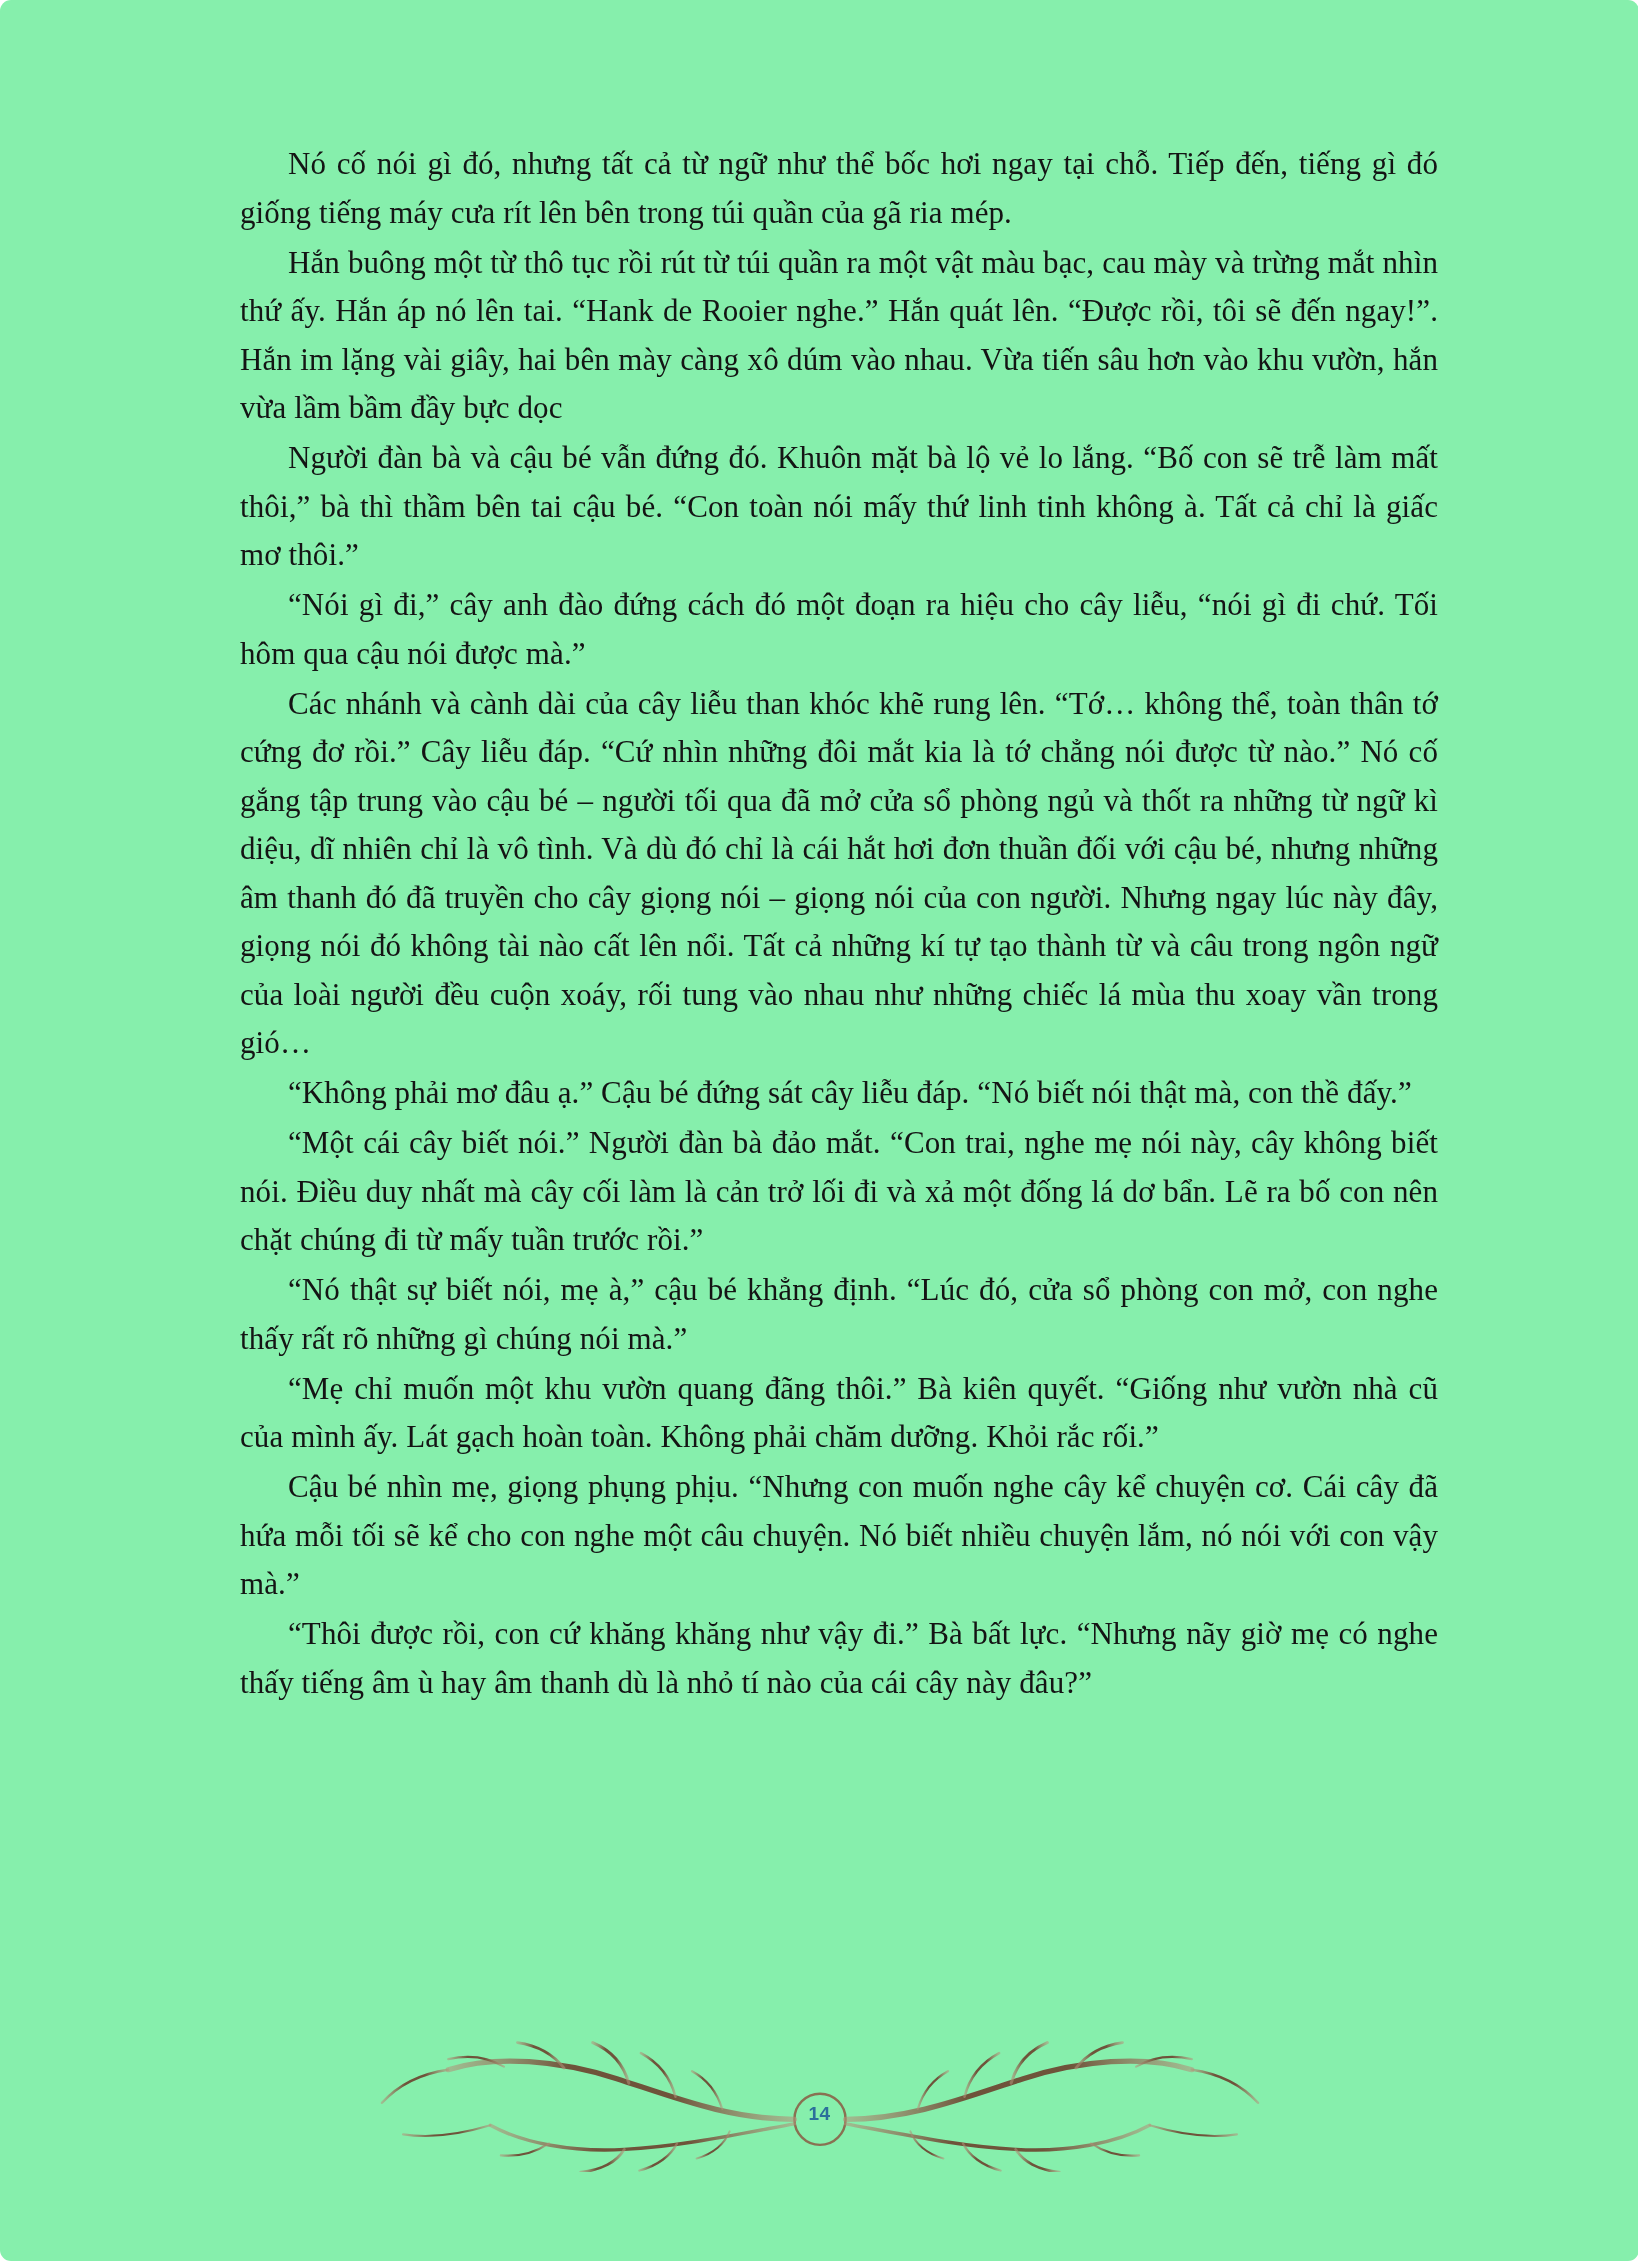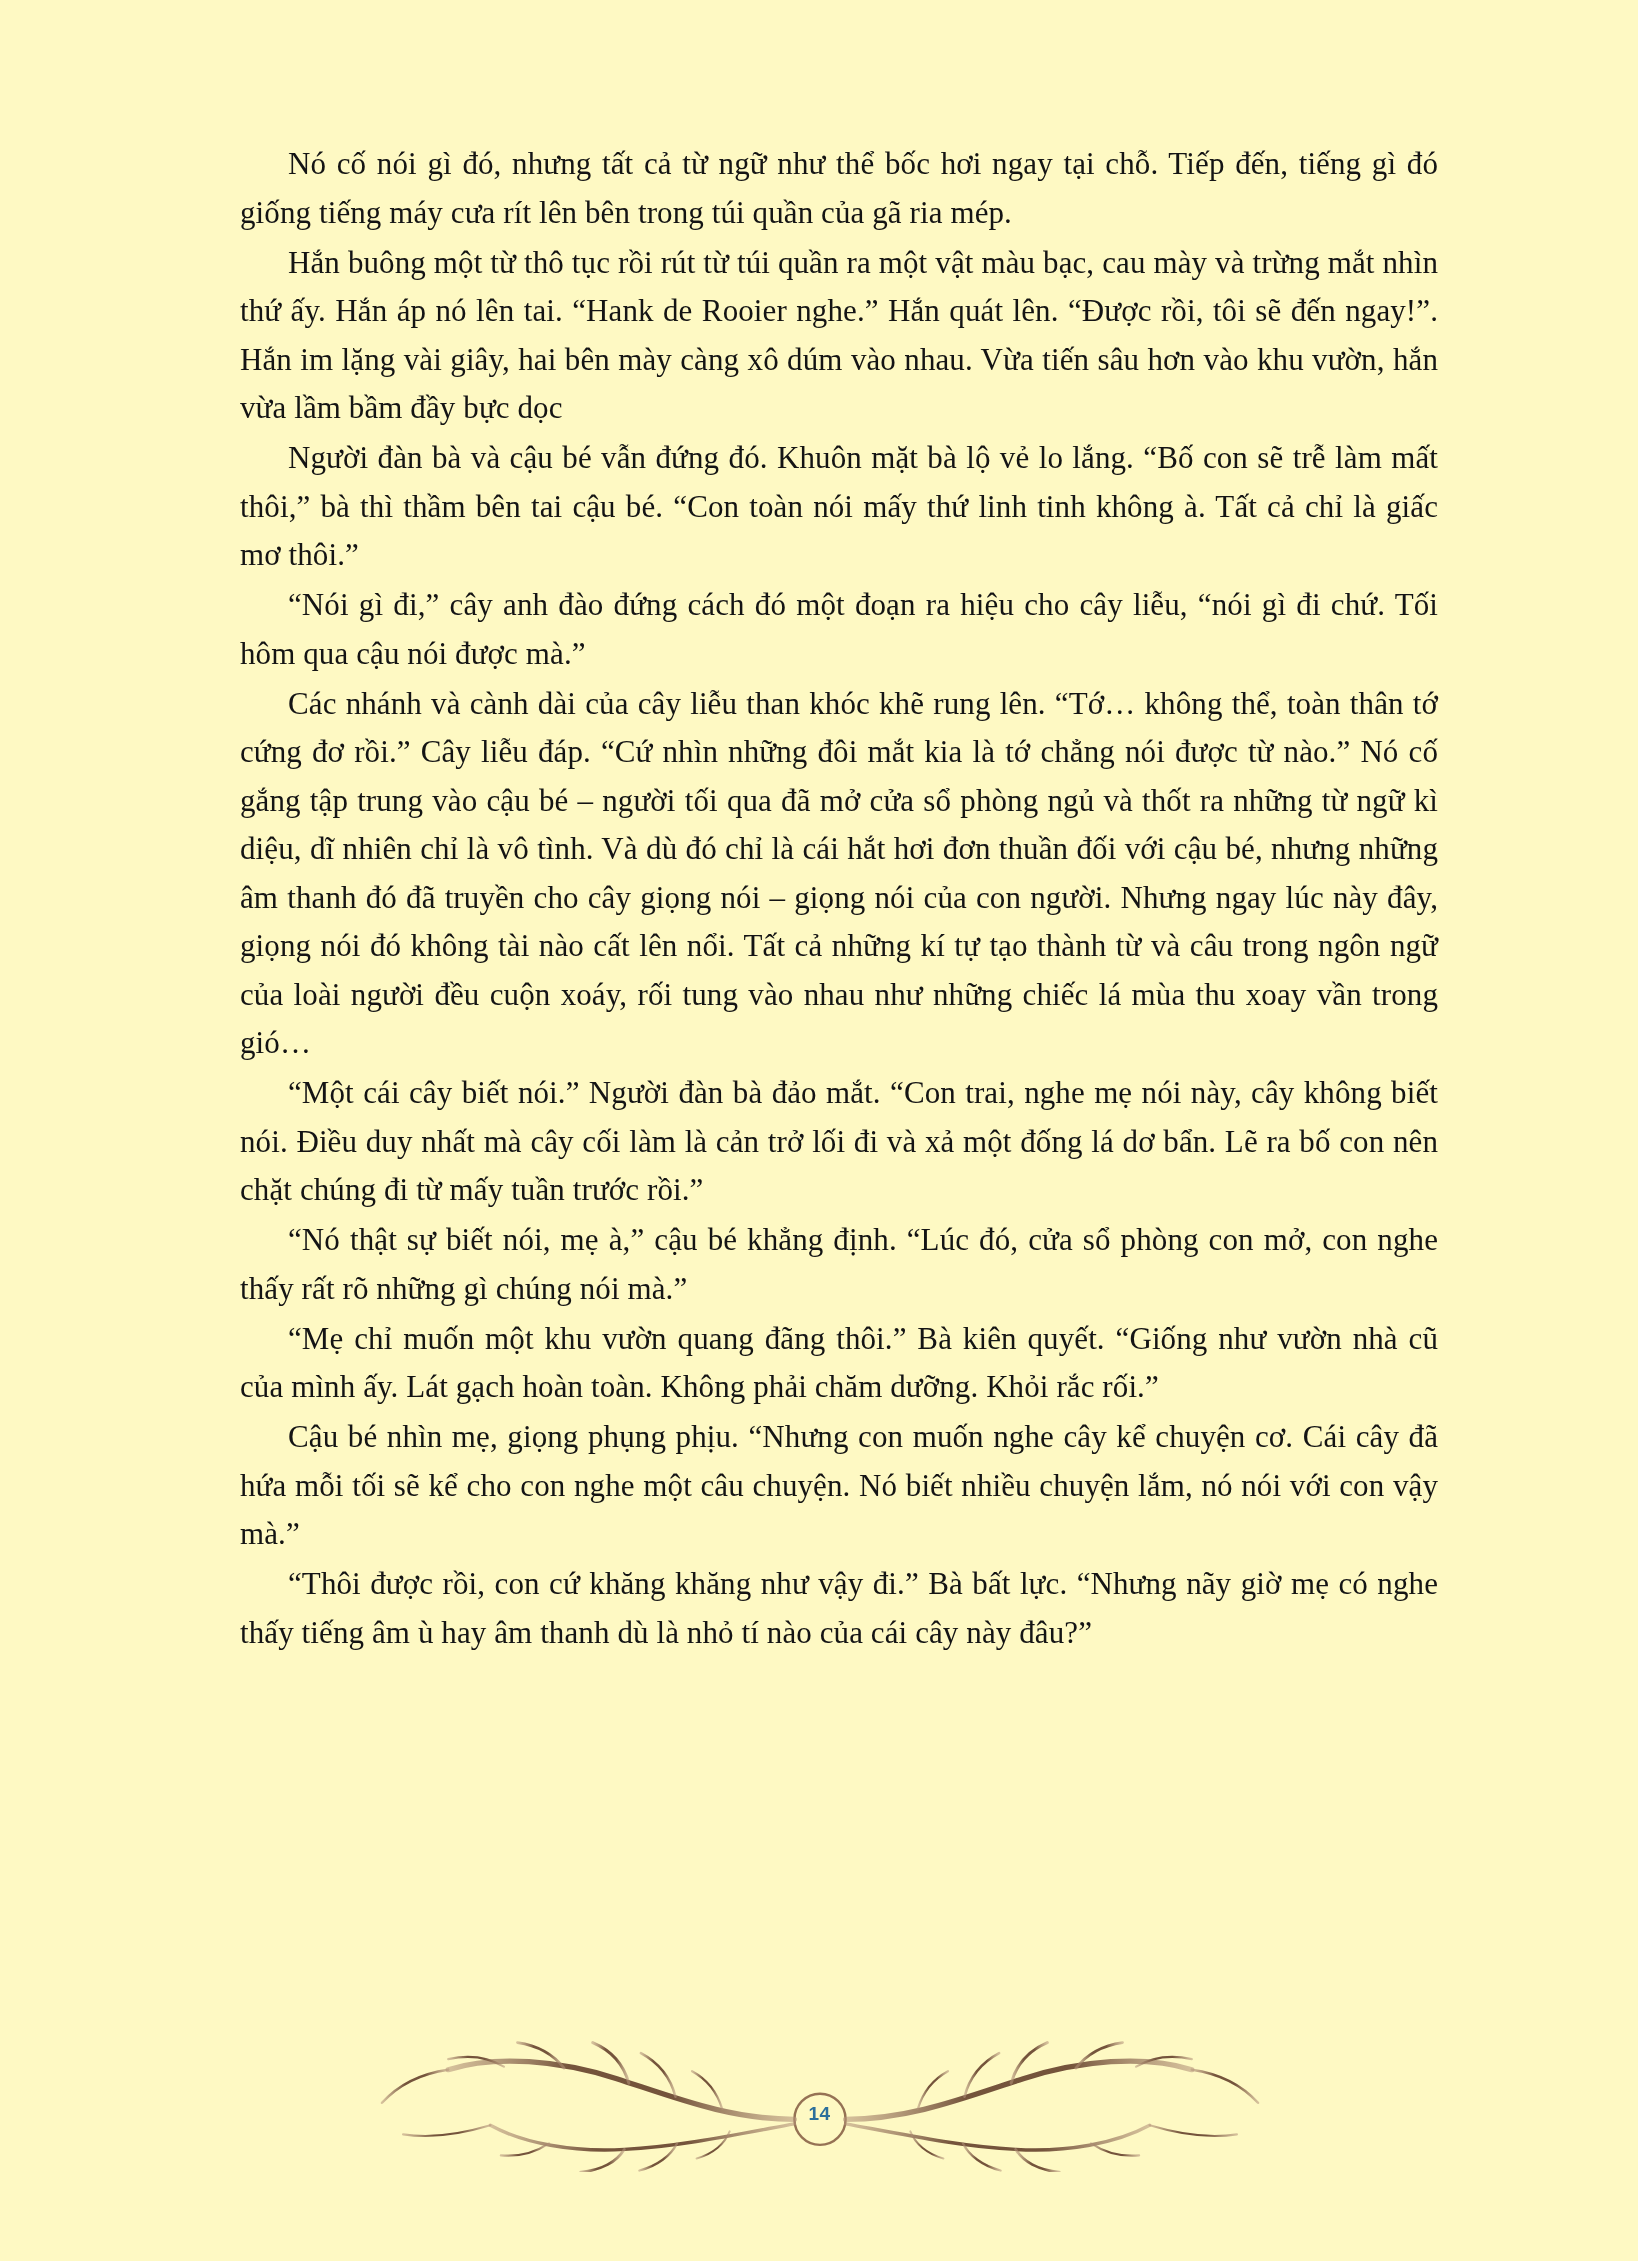--- a/index.html
+++ b/index.html
@@ -11,21 +11,22 @@
     width: 1639px;
     height: 2261px;
     position: relative;
     font-family: "Liberation Serif", serif;
     color: #1a1a1a;
     overflow: hidden;
   }
   .page {
     position: absolute;
     inset: 0;
-    background: #fef9c3;
+    background: #86efac;
+    border-radius: 11px;
   }
   .text-column {
     position: absolute;
     left: 240px;
     top: 140px;
     width: 1198px;
   }
   p.para {
     margin: 0 0 1.5px 0;
     font-size: 31px;
@@ -70,20 +71,21 @@
 <body>
 
 <div class="page">
 
   <div class="text-column">
     <p class="para">Nó cố nói gì đó, nhưng tất cả từ ngữ như thể bốc hơi ngay tại chỗ. Tiếp đến, tiếng gì đó giống tiếng máy cưa rít lên bên trong túi quần của gã ria mép.</p>
     <p class="para">Hắn buông một từ thô tục rồi rút từ túi quần ra một vật màu bạc, cau mày và trừng mắt nhìn thứ ấy. Hắn áp nó lên tai. “Hank de Rooier nghe.” Hắn quát lên. “Được rồi, tôi sẽ đến ngay!”. Hắn im lặng vài giây, hai bên mày càng xô dúm vào nhau. Vừa tiến sâu hơn vào khu vườn, hắn vừa lầm bầm đầy bực dọc</p>
     <p class="para">Người đàn bà và cậu bé vẫn đứng đó. Khuôn mặt bà lộ vẻ lo lắng. “Bố con sẽ trễ làm mất thôi,” bà thì thầm bên tai cậu bé. “Con toàn nói mấy thứ linh tinh không à. Tất cả chỉ là giấc mơ thôi.”</p>
     <p class="para">“Nói gì đi,” cây anh đào đứng cách đó một đoạn ra hiệu cho cây liễu, “nói gì đi chứ. Tối hôm qua cậu nói được mà.”</p>
     <p class="para">Các nhánh và cành dài của cây liễu than khóc khẽ rung lên. “Tớ… không thể, toàn thân tớ cứng đơ rồi.” Cây liễu đáp. “Cứ nhìn những đôi mắt kia là tớ chẳng nói được từ nào.” Nó cố gắng tập trung vào cậu bé – người tối qua đã mở cửa sổ phòng ngủ và thốt ra những từ ngữ kì diệu, dĩ nhiên chỉ là vô tình. Và dù đó chỉ là cái hắt hơi đơn thuần đối với cậu bé, nhưng những âm thanh đó đã truyền cho cây giọng nói – giọng nói của con người. Nhưng ngay lúc này đây, giọng nói đó không tài nào cất lên nổi. Tất cả những kí tự tạo thành từ và câu trong ngôn ngữ của loài người đều cuộn xoáy, rối tung vào nhau như những chiếc lá mùa thu xoay vần trong gió…</p>
+    <p class="para">“Không phải mơ đâu ạ.” Cậu bé đứng sát cây liễu đáp. “Nó biết nói thật mà, con thề đấy.”</p>
     <p class="para">“Một cái cây biết nói.” Người đàn bà đảo mắt. “Con trai, nghe mẹ nói này, cây không biết nói. Điều duy nhất mà cây cối làm là cản trở lối đi và xả một đống lá dơ bẩn. Lẽ ra bố con nên chặt chúng đi từ mấy tuần trước rồi.”</p>
     <p class="para">“Nó thật sự biết nói, mẹ à,” cậu bé khẳng định. “Lúc đó, cửa sổ phòng con mở, con nghe thấy rất rõ những gì chúng nói mà.”</p>
     <p class="para">“Mẹ chỉ muốn một khu vườn quang đãng thôi.” Bà kiên quyết. “Giống như vườn nhà cũ của mình ấy. Lát gạch hoàn toàn. Không phải chăm dưỡng. Khỏi rắc rối.”</p>
     <p class="para">Cậu bé nhìn mẹ, giọng phụng phịu. “Nhưng con muốn nghe cây kể chuyện cơ. Cái cây đã hứa mỗi tối sẽ kể cho con nghe một câu chuyện. Nó biết nhiều chuyện lắm, nó nói với con vậy mà.”</p>
     <p class="para">“Thôi được rồi, con cứ khăng khăng như vậy đi.” Bà bất lực. “Nhưng nãy giờ mẹ có nghe thấy tiếng âm ù hay âm thanh dù là nhỏ tí nào của cái cây này đâu?”</p>
   </div>
 
   <div class="footer">
     <div class="ornament-wrap">
       <svg viewBox="0 0 1180 190" width="889" height="143" aria-hidden="true">

